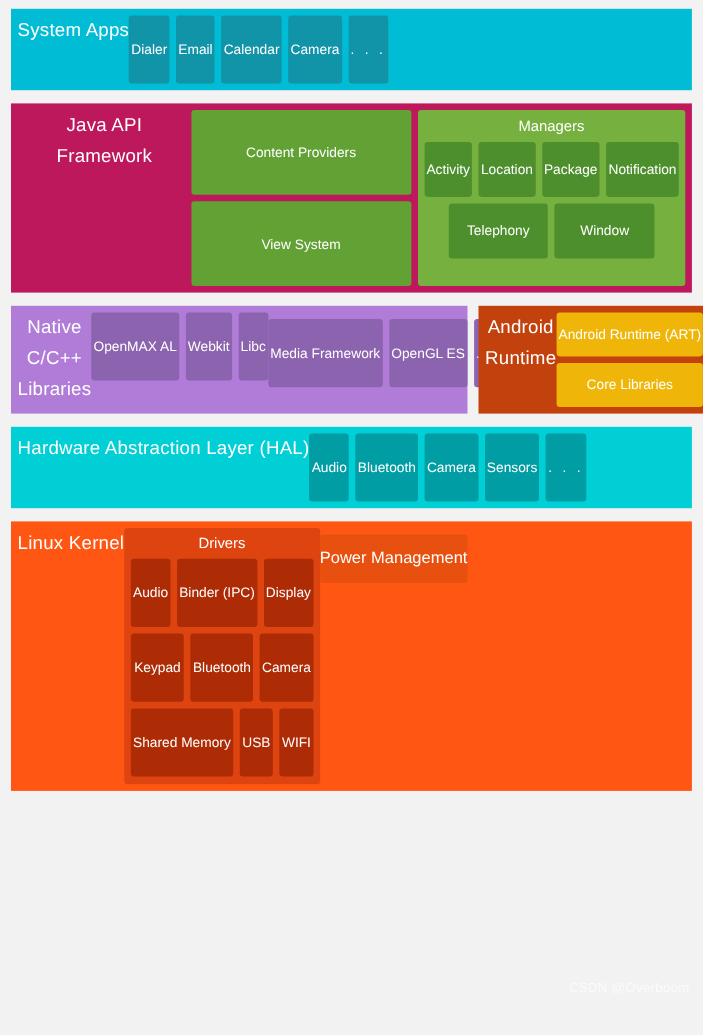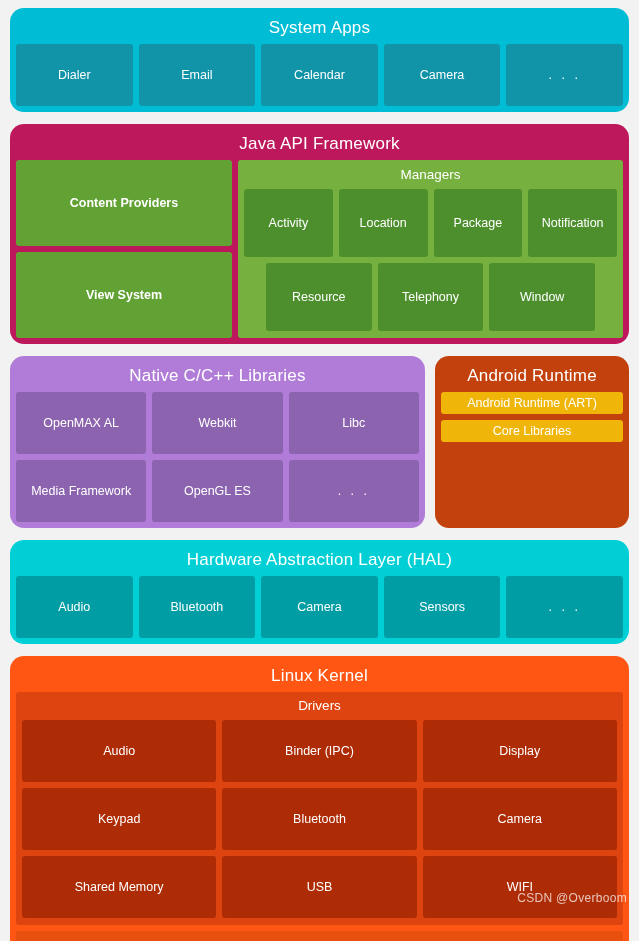--- a/index.html
+++ b/index.html
@@ -18,24 +18,23 @@
     height: 941px;
     padding: 8px 10px 6px 10px;
     display: flex;
     flex-direction: column;
     gap: 12px;
     position: relative;
   }
 
   
   .layer {
-    border-radius: 14px;
+    border-radius: 0;
     padding: 6px;
     display: flex;
-    flex-direction: column;
   }
   .layer-title {
     text-align: center;
     color: #ffffff;
     font-size: 17px;
     line-height: 28px;
     letter-spacing: .2px;
     font-weight: 400;
     padding-bottom: 2px;
   }
@@ -69,34 +68,33 @@
   .tile.dots { letter-spacing: 3px; }
 
   
   .sys-apps { background: #00bcd4; }
   .sys-apps .tile { background: #1193a8; height: 62px; }
 
   
   .java-api { background: #be185d; }
   .java-cols { display: flex; gap: 6px; }
   .java-left {
-    width: 216px;
+    width: 200px;
     display: flex;
     flex-direction: column;
     gap: 6px;
-    font-weight: bold;
   }
   .java-left .tile { background: #62a134; height: 72px; }
   .java-right {
     flex: 1 1 auto;
     background: #76b03e;
     border-radius: 3px;
-    padding: 4px 6px 7px 6px;
-  }
-  .java-right .tile { background: #4e8f2d; height: 68px; }
+    padding: 4px 6px 25px 6px;
+  }
+  .java-right .tile { background: #4e8f2d; height: 50px; }
   .mgr-row2 { padding: 0 22px; }
 
   
   .mid-cols { display: flex; gap: 10px; }
   .native-libs {
     width: 415px;
     background: #b07cd8;
   }
   .native-libs .tile { background: #8c63ae; height: 62px; }
 
@@ -168,21 +166,20 @@
 
       <div class="java-right">
         <div class="sub-title">Managers</div>
         <div class="row">
           <div class="tile">Activity</div>
           <div class="tile">Location</div>
           <div class="tile">Package</div>
           <div class="tile">Notification</div>
         </div>
         <div class="row mgr-row2">
-          <div class="tile">Resource</div>
           <div class="tile">Telephony</div>
           <div class="tile">Window</div>
         </div>
       </div>
 
     </div>
   </section>
 
   <div class="mid-cols">
 

